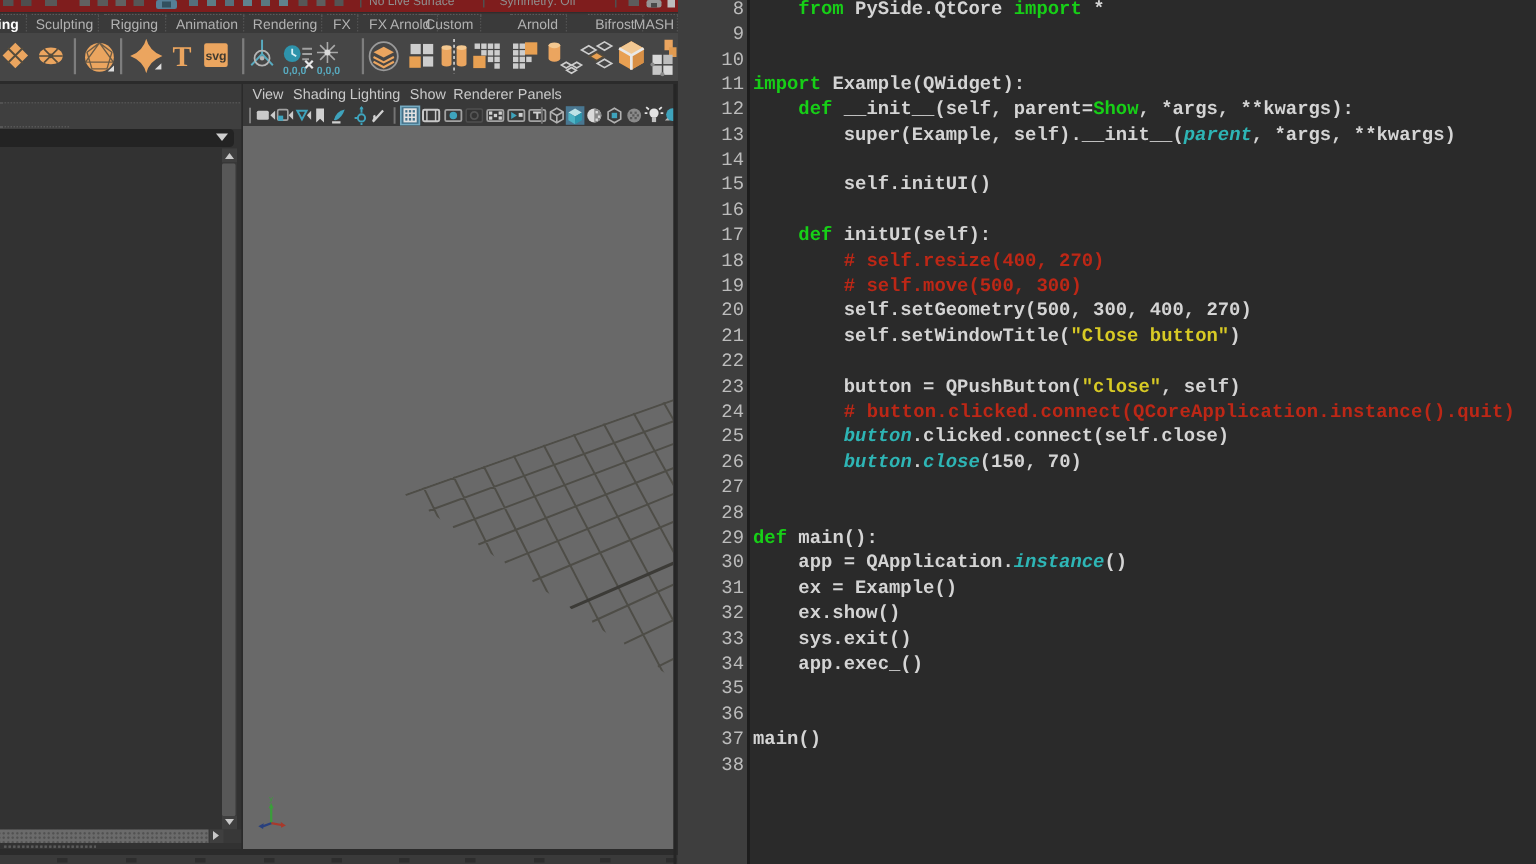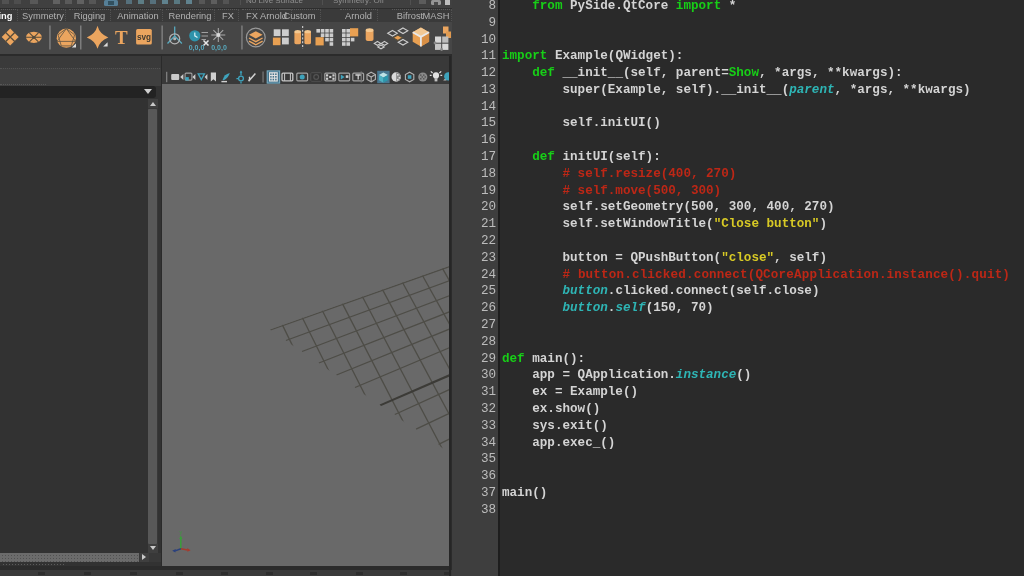--- a/index.html
+++ b/index.html
@@ -1,20 +1,20 @@
 <!DOCTYPE html>
 <html><head><meta charset="utf-8">
 <style>
 html,body{margin:0;padding:0;width:1024px;height:576px;overflow:hidden;background:#2a2a2a;
 font-family:"Liberation Sans",sans-serif;}
 #page{position:absolute;left:0;top:0;width:1024px;height:576px;}
 .abs{position:absolute;}
 
 #maya{position:absolute;left:0;top:0;width:451.5px;height:576px;background:#2b2b2b;}
-#status{position:absolute;left:0;top:0;width:451.5px;height:8px;background:#404040;border-bottom:1.5px solid #2e2e2e;overflow:hidden;}
+#status{position:absolute;left:0;top:0;width:451.5px;height:8px;background:#7f1d1d;border-bottom:1.5px solid #2e2e2e;overflow:hidden;}
 #tabs{position:absolute;left:0;top:9px;width:451.5px;height:12.5px;background:#3a3a3a;overflow:hidden;}
 .tab{position:absolute;top:0;height:12.5px;line-height:13px;font-size:9.3px;color:#b2b2b2;border-top:1px dotted #5a5a5a;border-right:1px dotted #525252;padding:0;text-align:center;}
 .tabact{color:#fdfdfd;font-weight:bold;}
 #shelf{position:absolute;left:0;top:21.5px;width:451.5px;height:32px;background:#464646;}
 #tslider{position:absolute;left:0;top:565.5px;width:451.5px;height:10.5px;background:#2b2b2b;}
 #tsticks{position:absolute;left:0;top:570px;width:451.5px;height:6px;background:#3a3a3a;}
 .tick{position:absolute;top:2.2px;width:7px;height:3px;background:#2c2c2c;opacity:.9;}
 
 #lpanel{position:absolute;left:0;top:55.5px;width:160.5px;height:510px;background:#323232;}
 #lptop{position:absolute;left:0;top:0;width:160.5px;height:30.5px;background:#3f3f3f;}
@@ -76,21 +76,21 @@
     <div class="abs" style="left:322px;top:0;width:1px;height:5px;background:#505050;"></div>
     <div class="abs" style="left:333px;top:-4px;width:70px;height:10px;font-size:8px;color:#909090;">Symmetry: Off</div>
     <div class="abs" style="left:410px;top:0;width:1px;height:5px;background:#505050;"></div>
     <div class="abs" style="left:419px;top:0;width:7px;height:4px;background:#5c5c5c;"></div>
     <div class="abs" style="left:431px;top:0;width:10px;height:5px;background:#959595;border-radius:1.5px;"></div>
     <div class="abs" style="left:434px;top:1.5px;width:4px;height:3.5px;background:#4a4a4a;"></div>
     <div class="abs" style="left:445px;top:0;width:5px;height:5px;background:#bdbdbd;"></div>
   </div>
   <div id="tabs">
     <div class="tab tabact" style="left:-6px;width:23px;">ing</div>
-    <div class="tab" style="left:21px;width:44px;">Symmetry</div>
+    <div class="tab" style="left:21px;width:44px;">Sculpting</div>
     <div class="tab" style="left:69px;width:41px;">Rigging</div>
     <div class="tab" style="left:114px;width:48px;">Animation</div>
     <div class="tab" style="left:166px;width:48px;">Rendering</div>
     <div class="tab" style="left:218px;width:20px;">FX</div>
     <div class="tab" style="left:242px;width:49px;">FX Arnold</div>
     <div class="tab" style="left:279px;width:41px;">Custom</div>
     <div class="tab" style="left:340px;width:37px;">Arnold</div>
     <div class="tab" style="left:392px;width:36px;">Bifrost</div>
     <div class="tab" style="left:421px;width:30px;">MASH</div>
   </div>
@@ -225,20 +225,28 @@
       <div class="btn">
             <div class="arrrt"></div>
           </div>
     </div>
     <div id="lpdots"></div>
   </div>
   <div id="vpsep"></div>
   <div class="abs" style="left:162.4px;top:55.5px;width:3.3px;height:28.5px;background:#393939;"></div>
   <div class="abs" style="left:162.4px;top:84px;width:3.6px;height:481.5px;background:#696969;"></div>
   <div id="vp">
+    <div id="vpmenu">
+      <span style="left:2.8px;">View</span>
+          <span style="left:29.8px;">Shading</span>
+      <span style="left:67.6px;">Lighting</span>
+          <span style="left:107.6px;">Show</span>
+      <span style="left:136.6px;">Renderer</span>
+          <span style="left:179.6px;">Panels</span>
+    </div>
     <svg width="283" height="14" viewBox="0 0 283 14" style="position:absolute;left:0;top:14.5px;opacity:.95;">
       <rect x="0.1" y="1.8" width="1.2" height="10.4" fill="#8a8a8a"></rect>
       <rect x="5.2" y="3.9" width="8" height="6" rx="1" fill="#d2d2d2"></rect>
       <polygon points="17.4,3.9 17.4,9.9 14.2,6.9" fill="#d2d2d2"></polygon>
       <rect x="19.1" y="3.1" width="6.8" height="7" rx="1" fill="none" stroke="#a8a8a8" stroke-width="1.1"></rect>
       <rect x="19.4" y="7.1" width="3.4" height="3.4" fill="#3fa9c4"></rect>
       <polygon points="29.4,3.9 29.4,9.9 26.4,6.9" fill="#d2d2d2"></polygon>
       <path d="M32.2 3.8 H38.4 L35.3 9.6 Z" fill="none" stroke="#3fa9c4" stroke-width="1.3"></path>
       <polygon points="41.4,3.9 41.4,9.9 38.6,6.9" fill="#d2d2d2"></polygon>
       <polygon points="44.8,2.4 50,2.4 50,11.6 47.4,9.2 44.8,11.6" fill="#d9d9d9"></polygon>
@@ -383,21 +391,21 @@
 
     <span class="k">def</span> initUI(self):
         <span class="r"># self.resize(400, 270)</span>
         <span class="r"># self.move(500, 300)</span>
         self.setGeometry(500, 300, 400, 270)
         self.setWindowTitle(<span class="s">"Close button"</span>)
 
         button = QPushButton(<span class="s">"close"</span>, self)
         <span class="r" style="letter-spacing:0.16px;"># button.clicked.connect(QCoreApplication.instance().quit)</span>
         <span class="c">button</span>.clicked.connect(self.close)
-        <span class="c">button</span>.<span class="c">self</span>(150, 70)
+        <span class="c">button</span>.<span class="c">close</span>(150, 70)
 
 
 <span class="k">def</span> main():
     app = QApplication.<span class="c">instance</span>()
     ex = Example()
     ex.show()
     sys.exit()
     app.exec_()
 
 

